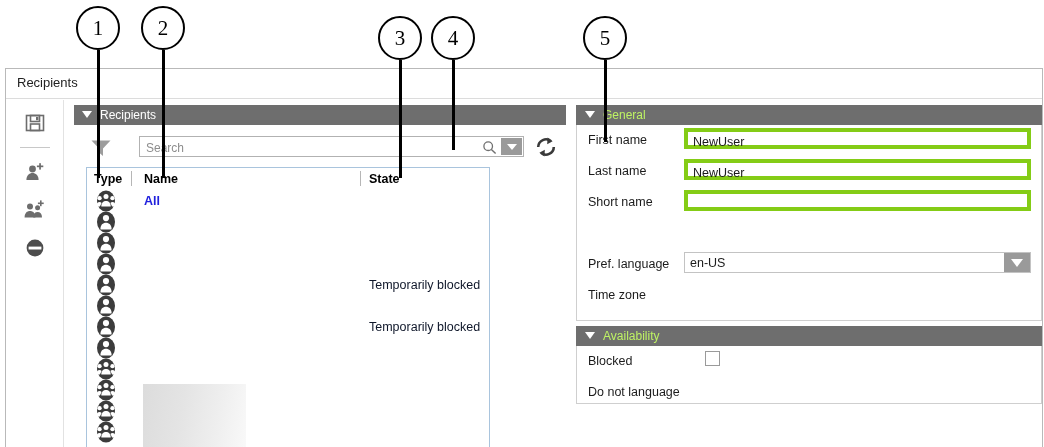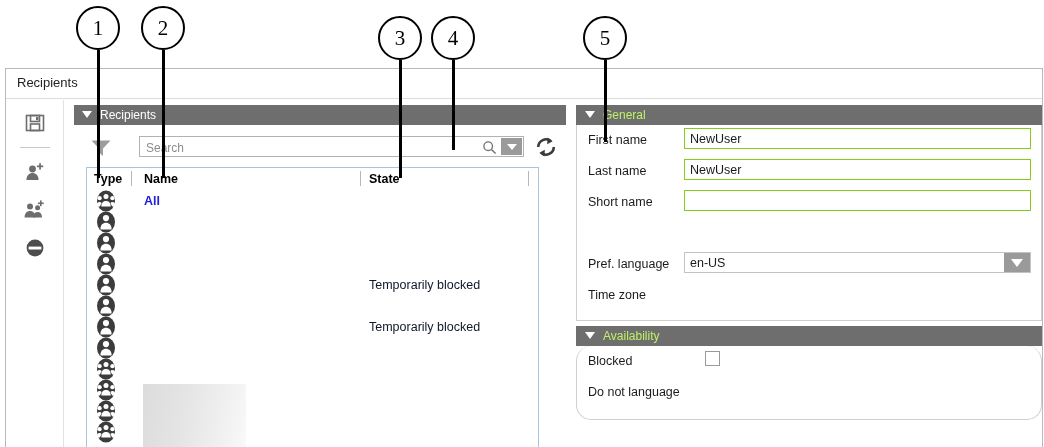--- a/index.html
+++ b/index.html
@@ -46,21 +46,21 @@
   .searchbox input{position:absolute;left:4px;top:1px;width:330px;height:17px;border:none;outline:none;
                    background:transparent;font-family:"Liberation Sans",sans-serif;font-size:12px;color:#555;}
   .searchbox input::placeholder{color:#8d8d8d;}
   .magnifier{position:absolute;right:26px;top:3px;}
   .sdrop{position:absolute;right:1px;top:1px;width:21px;height:17px;background:#9a9a9a;
          display:flex;align-items:center;justify-content:center;}
   .sdrop .t{width:0;height:0;border-left:5px solid transparent;border-right:5px solid transparent;border-top:6px solid #fff;}
   .refresh{position:absolute;left:460px;top:4px;}
 
   
-  .listwrap{position:absolute;left:12px;top:62px;width:453px;height:281px;
+  .listwrap{position:absolute;left:12px;top:62px;width:404px;height:281px;
             border:1px solid #a9c4dd;border-bottom:none;background:#fff;box-sizing:border-box;overflow:hidden;}
   .colhdr{position:absolute;left:0;top:0;width:469px;height:23px;background:#fff;}
   .colhdr .c{position:absolute;top:4px;font-size:12.5px;font-weight:bold;color:#000;}
   .colhdr .sep{position:absolute;top:3px;width:1px;height:15px;background:#b6b6b6;}
 
   .rows{position:absolute;left:0;top:23px;width:469px;}
   .row{position:relative;height:21px;}
   .row .icon{position:absolute;left:7px;top:-1px;width:24px;height:22px;}
   .row .nm{position:absolute;left:57px;top:3px;font-size:12.5px;color:#1b1b1b;white-space:nowrap;}
   .row .nm.all{color:#2020dd;font-weight:bold;}
@@ -76,21 +76,21 @@
   .secthdr{position:absolute;left:0;top:0;width:466px;height:20px;background:#6e6e6e;}
   .secthdr .tri{position:absolute;left:9px;top:6px;width:0;height:0;
                 border-left:5px solid transparent;border-right:5px solid transparent;border-top:7px solid #fff;}
   .secthdr .lbl{position:absolute;left:27px;top:3px;font-size:12px;color:#bef264;}
   .sectbody{position:absolute;left:0;top:20px;width:466px;background:#fff;
             border:1px solid #cfcfcf;border-top:none;box-sizing:border-box;}
 
   .frow{position:absolute;left:0;width:466px;height:31px;}
   .frow .flbl{position:absolute;left:11px;top:8px;font-size:12.5px;color:#1b1b1b;}
   .fld{position:absolute;left:107px;top:3px;width:347px;height:21px;background:#fff;
-       border:1px solid #84cc16;box-sizing:border-box;}
+       border:4px solid #84cc16;box-sizing:border-box;}
   .fld .val{position:absolute;left:5px;top:3px;font-size:12.5px;color:#1b1b1b;white-space:nowrap;}
   .fld.sel{border:1px solid #c3c3c3;text-decoration:underline;}
   .ddbtn{position:absolute;right:0px;top:0px;width:26px;height:19px;background:#9a9a9a;
          display:flex;align-items:center;justify-content:center;}
   .ddbtn .t{width:0;height:0;border-left:6px solid transparent;border-right:6px solid transparent;border-top:8px solid #fff;}
 
   .chk{position:absolute;left:128px;top:5px;width:15px;height:15px;background:#fff;border:1px solid #9a9a9a;box-sizing:border-box;}
 </style>
 </head>
 <body>
@@ -388,21 +388,21 @@
               <div class="flbl">Time zone</div>
             </div>
           </div>
       </div>
 
       <div class="sect" style="top:221px;">
         <div class="secthdr">
           <div class="tri"></div>
           <div class="lbl">Availability</div>
         </div>
-        <div class="sectbody" style="height:74px;border-radius:15px;" id="availability-body">
+        <div class="sectbody" style="height:58px;" id="availability-body">
             <div class="frow" style="top: 0px;">
               <div class="flbl">Blocked</div>
               <div class="chk"></div>
             </div>
             <div class="frow" style="top: 31px;">
               <div class="flbl">Do not language</div>
             </div>
           </div>
       </div>
 

